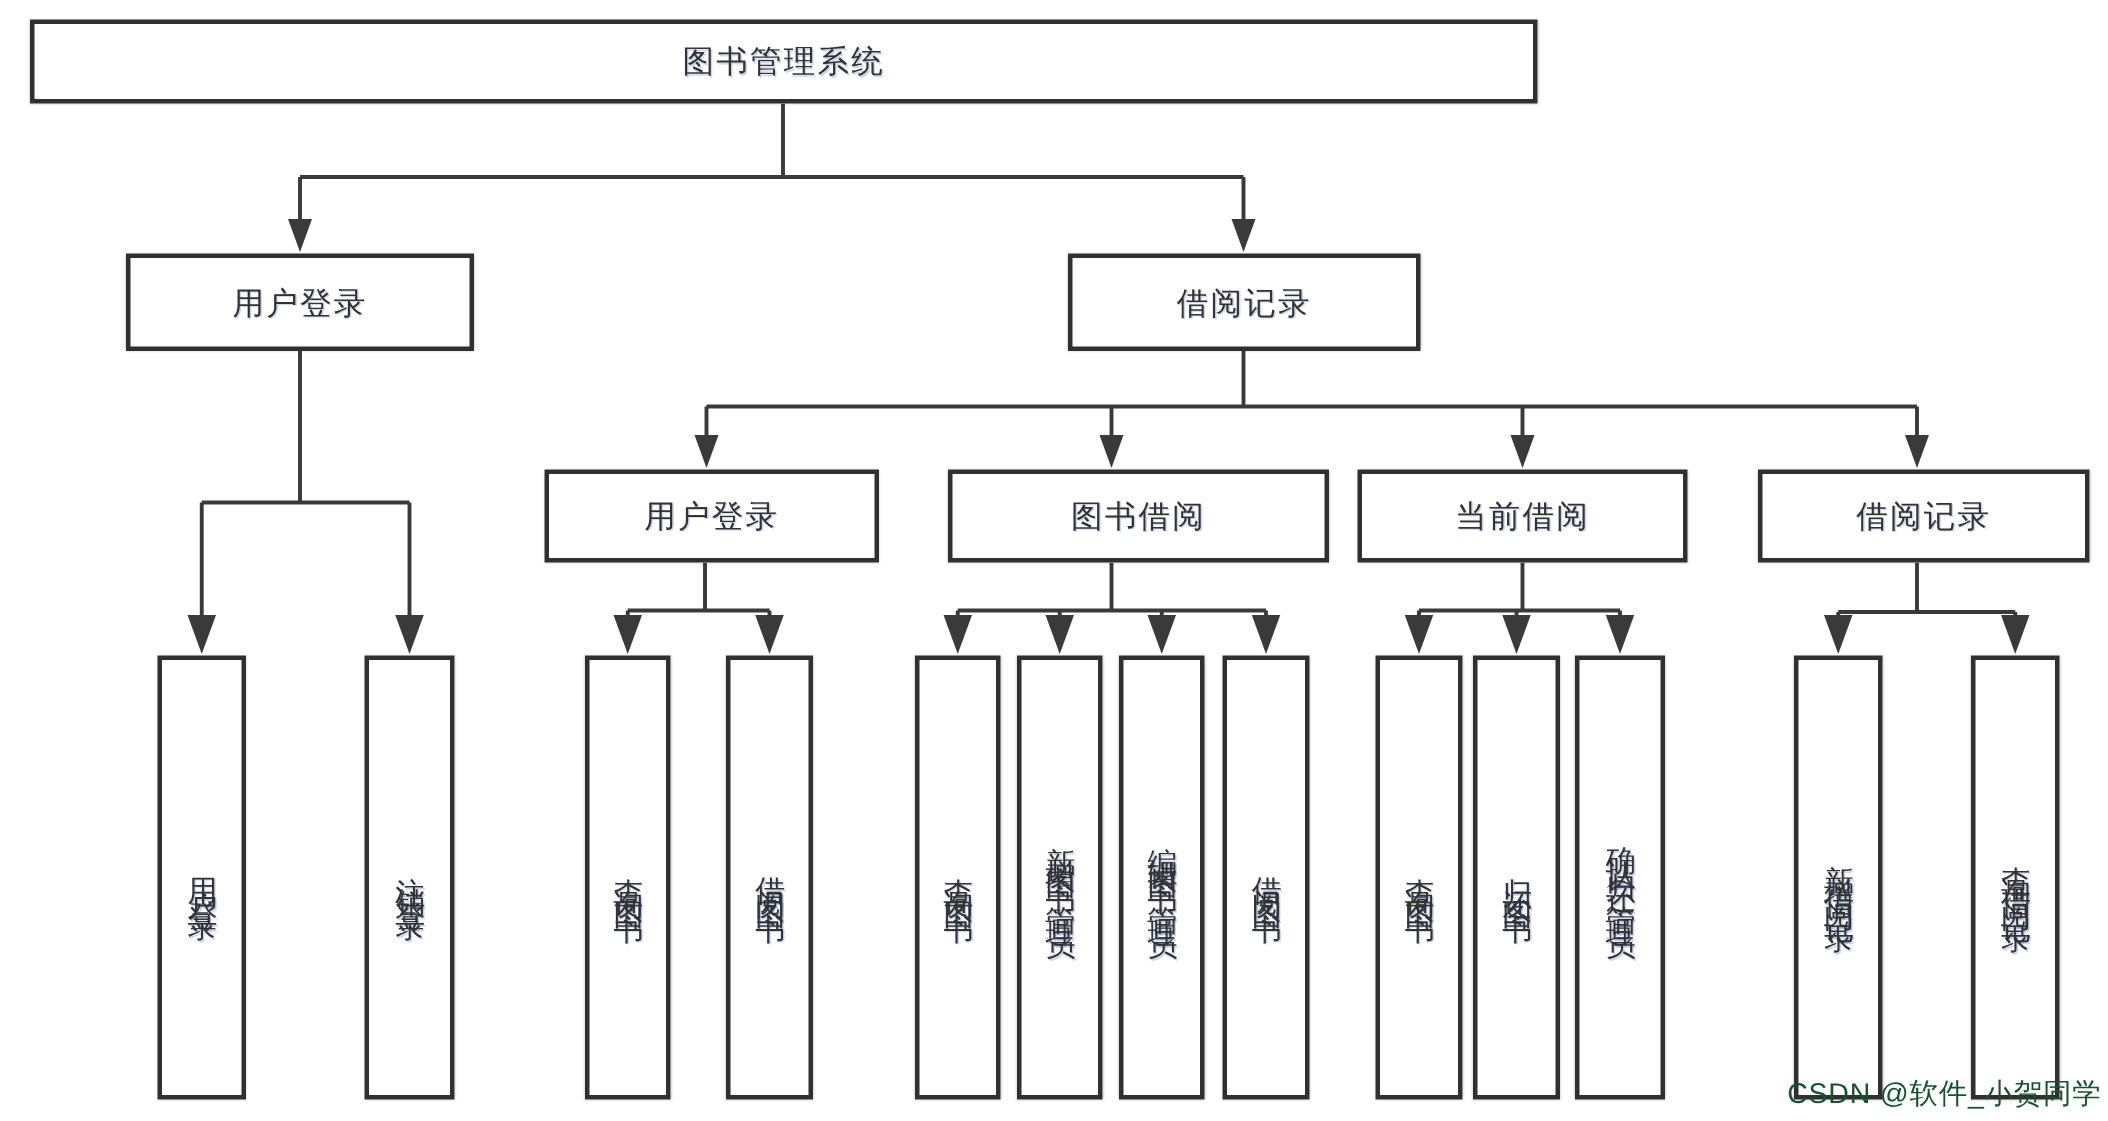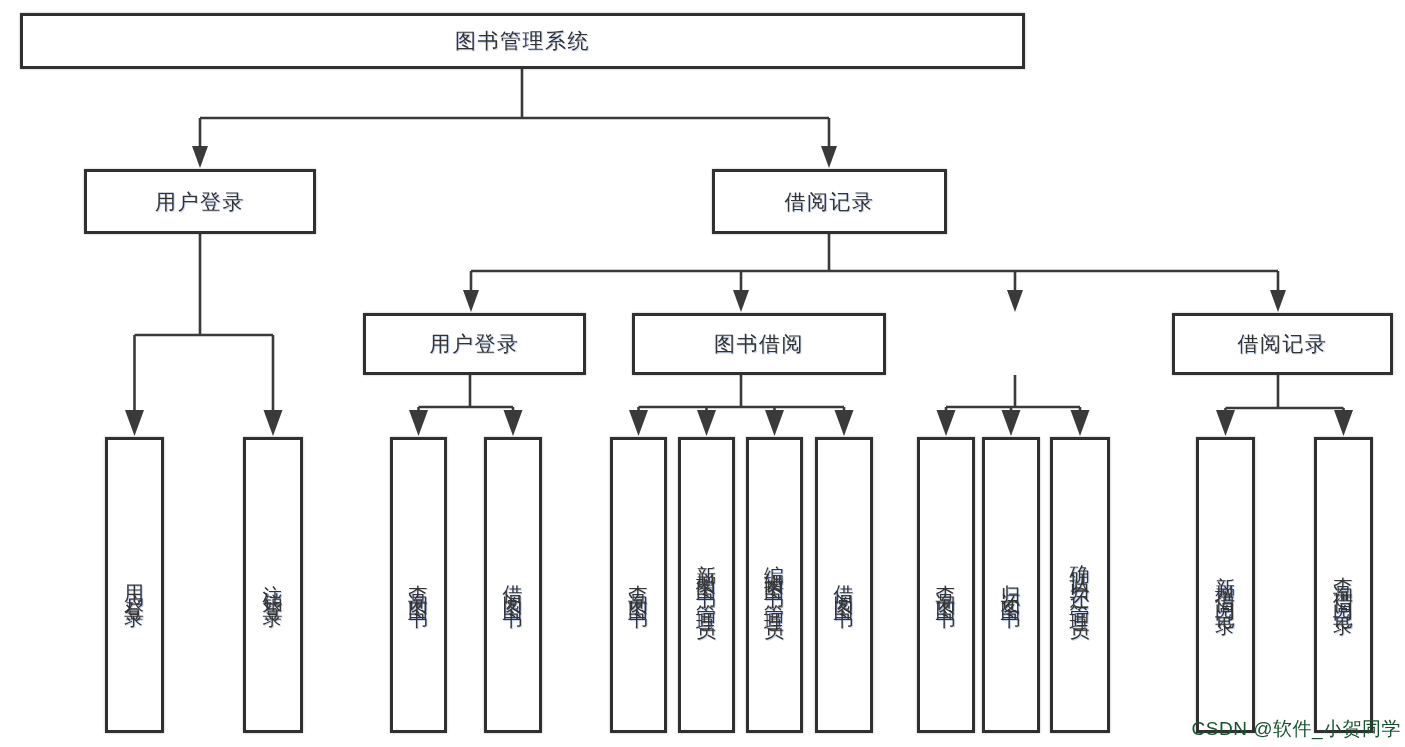--- a/index.html
+++ b/index.html
@@ -102,20 +102,23 @@
   <div class="box hbox" style="left:712px; top:169px; width:235px; height:65px">
     <span class="lbl">借阅记录</span>
   </div>
 
   <div class="box hbox" style="left:363px; top:313px; width:223px; height:62px">
     <span class="lbl">用户登录</span>
   </div>
   <div class="box hbox" style="left:632px; top:313px; width:254px; height:62px">
     <span class="lbl">图书借阅</span>
   </div>
+  <div class="box hbox" style="left:905px; top:313px; width:220px; height:62px">
+    <span class="lbl">当前借阅</span>
+  </div>
   <div class="box hbox" style="left:1172px; top:313px; width:221px; height:62px">
     <span class="lbl">借阅记录</span>
   </div>
 
   <div class="box vbox" style="left:105px; top:437px; width:59px; height:296px">
     <span class="lbl">用户登录</span>
   </div>
   <div class="box vbox" style="left:243px; top:437px; width:60px; height:296px">
     <span class="lbl">注销登录</span>
   </div>

